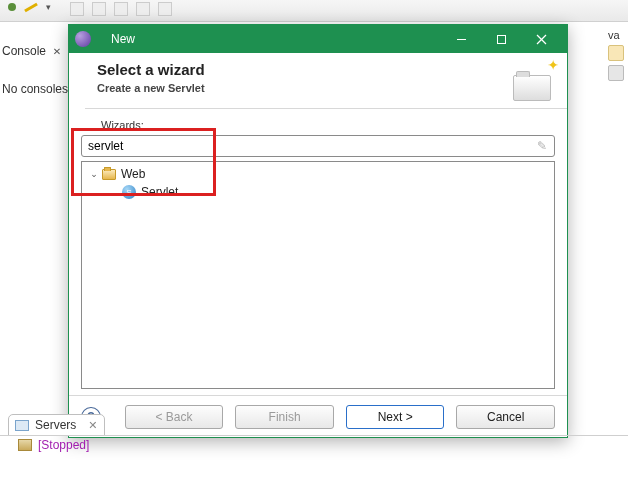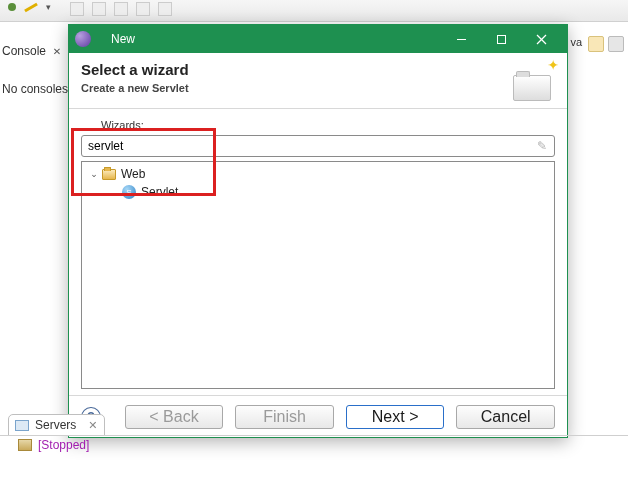--- a/index.html
+++ b/index.html
@@ -17,21 +17,21 @@
     display: flex; align-items: center; gap: 4px;
   }
   .console-x {
     width: 14px; height: 14px; display: inline-flex; align-items: center; justify-content: center;
     color: #555; font-size: 10px;
   }
   .noconsoles {
     position: absolute; top: 82px; left: 2px; font-size: 12px; color: #333;
   }
   .right-icons {
-    position: absolute; top: 36px; right: 4px; display: flex; gap: 4px;
+    position: absolute; top: 29px; right: 4px; display: flex; gap: 4px; flex-direction: column;
   }
   .ri { width: 16px; height: 16px; background: #f9e7b7; border: 1px solid #d9c27c; border-radius: 2px; }
   .ri2 { width: 16px; height: 16px; background: #e6e6e6; border: 1px solid #bbb; border-radius: 2px; }
   .tb-left {
     position: absolute; top: 2px; left: 8px; display: flex; align-items: center; gap: 8px;
   }
   .tb-left .dot { width: 8px; height: 8px; background: #5a8f3a; border-radius: 50%; }
   .tb-left .pen { width: 14px; height: 3px; background: #e0b000; transform: rotate(-30deg); }
   .tb-left .chev { font-size: 9px; color: #555; }
   .tb-right {
@@ -59,20 +59,21 @@
   .titlebar .winbtn {
     width: 40px; height: 28px; display: flex; align-items: center; justify-content: center;
     color: #fff; font-size: 13px;
   }
   .titlebar .winbtn svg { width: 11px; height: 11px; }
 
   .header {
     height: 56px; padding: 8px 12px; display: flex; align-items: flex-start;
     border-bottom: 1px solid #d8d8d8; position: relative;
     background: #fff;
+    margin-left: 16px;
   }
   .header .ht { font-size: 15px; font-weight: 600; color: #222; }
   .header .hd { font-size: 11px; color: #444; margin-top: 4px; font-weight: bold; }
   .header-icon {
     position: absolute; right: 10px; top: 8px; width: 44px; height: 40px;
   }
   .header-icon .folder {
     position: absolute; bottom: 0; left: 0; width: 38px; height: 26px;
     background: linear-gradient(#fff, #ddd); border: 1px solid #bbb; border-radius: 2px;
   }
@@ -132,21 +133,21 @@
     height: 42px; border-top: 1px solid #d8d8d8; display: flex; align-items: center;
     padding: 0 12px; gap: 12px;
   }
   .help-icon {
     width: 20px; height: 20px; border: 1.5px solid #4a6a9a; border-radius: 50%;
     color: #4a6a9a; font-size: 13px; display: flex; align-items: center; justify-content: center;
     font-weight: bold;
   }
   .spacer { flex: 1; }
   .btn {
-    width: 100px; height: 24px; font-size: 16px; border: 1px solid #a8a8a8;
+    width: 100px; height: 24px; font-size: 12px; border: 1px solid #a8a8a8;
     background: linear-gradient(#fdfdfd, #e8e8e8); border-radius: 3px;
     display: flex; align-items: center; justify-content: center; color: #222; text-align: center;
   }
   .btn.disabled { color: #9a9a9a; }
   .btn.primary { border: 1.5px solid #2a6fc9; background: #fff; color: #1a1a1a; }
 
   
   .servers-tab {
     position: absolute; left: 8px; top: 414px; height: 22px;
     border: 1px solid #bfbfbf; background: #fff; display: flex; align-items: center;

